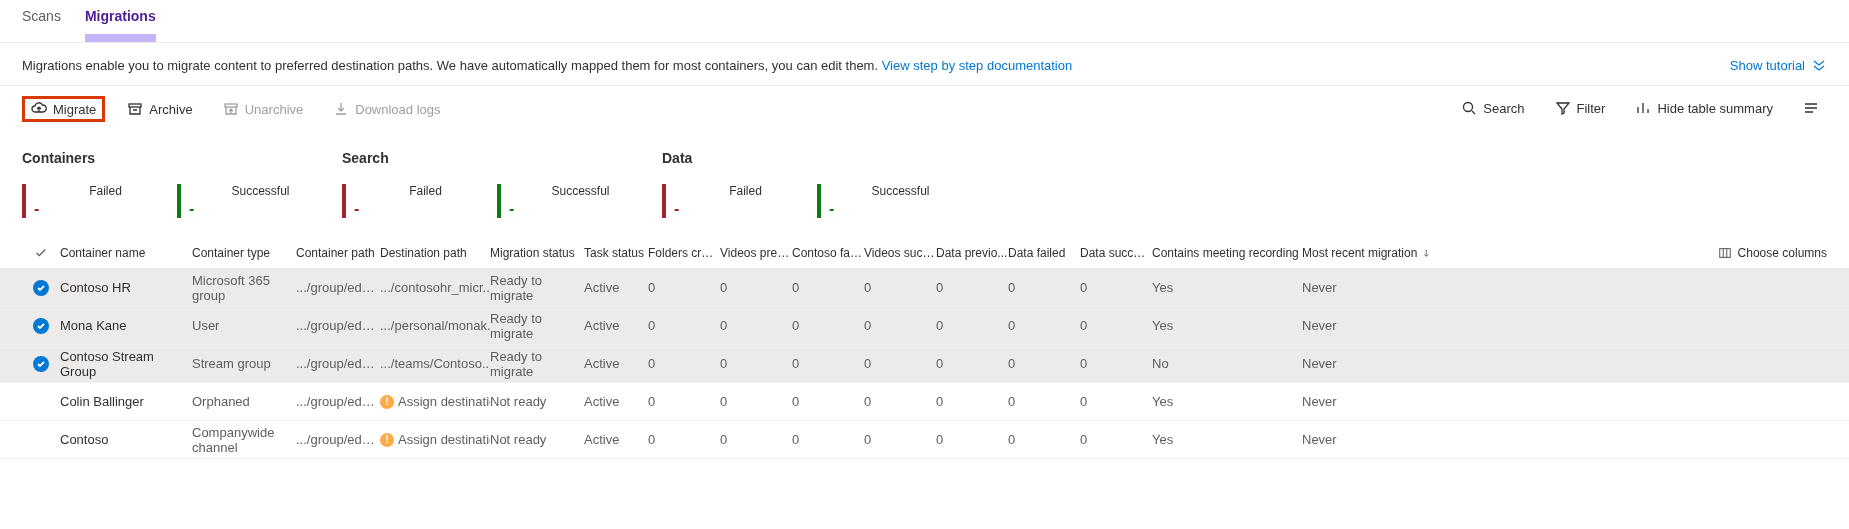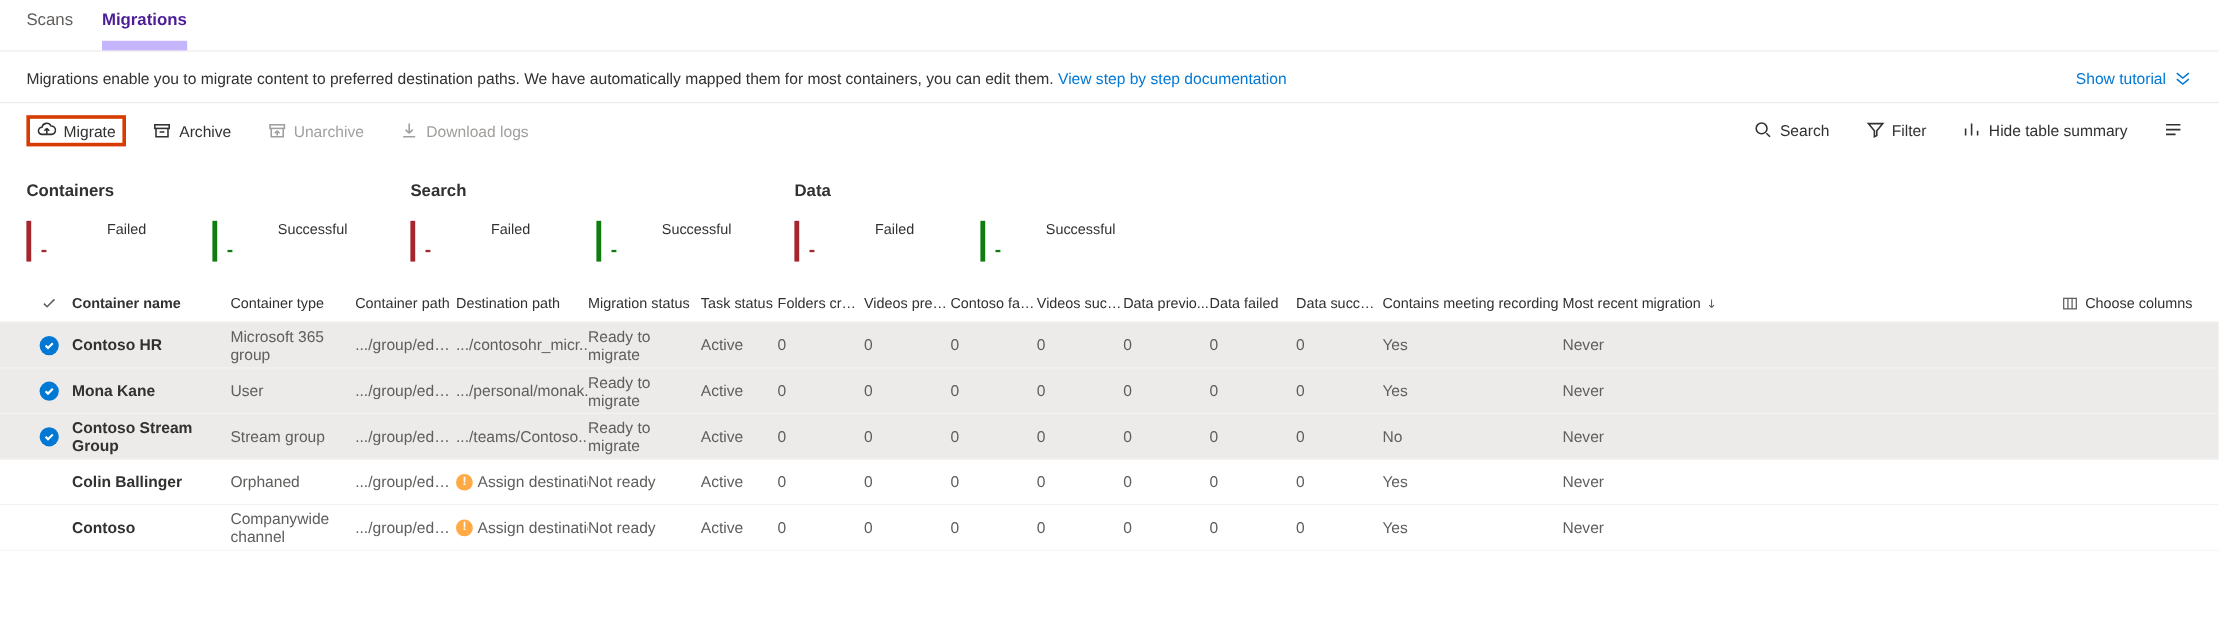--- a/index.html
+++ b/index.html
@@ -27,31 +27,31 @@
 .summary-cell .val { font-size: 16px; font-weight: 600; margin-top: 2px; }
 .summary-cell.red .val { color: #a4262c; }
 .summary-cell.green .val { color: #107c10; }
 .table { width: 100%; }
 .thead, .trow { display: flex; align-items: center; padding: 0 22px; min-height: 36px; }
 .thead { border-bottom: 1px solid #edebe9; font-size: 12px; color: #323130; font-weight: 400; padding-top: 18px; padding-bottom: 8px; }
 .thead .th { white-space: nowrap; overflow: hidden; text-overflow: ellipsis; }
 .trow { border-bottom: 1px solid #f3f2f1; font-size: 13px; color: #605e5c; min-height: 38px; }
 .trow.selected { background: #edebe9; }
 .c-chk { width: 38px; flex: 0 0 38px; display: flex; justify-content: center; }
-.c-name { width: 132px; flex: 0 0 132px; font-weight: 700; color: #323130; }
+.c-name { width: 132px; flex: 0 0 132px; font-weight: 400; color: #323130; }
 .c-type { width: 104px; flex: 0 0 104px; }
 .c-path { width: 84px; flex: 0 0 84px; white-space: nowrap; overflow: hidden; text-overflow: ellipsis; }
 .c-dest { width: 110px; flex: 0 0 110px; white-space: nowrap; overflow: hidden; text-overflow: ellipsis; display: flex; align-items: center; gap: 4px; }
 .c-mig { width: 94px; flex: 0 0 94px; }
 .c-task { width: 64px; flex: 0 0 64px; }
 .c-num { width: 72px; flex: 0 0 72px; }
 .c-rec { width: 150px; flex: 0 0 150px; }
 .c-recent { width: 130px; flex: 0 0 130px; display: flex; align-items: center; gap: 4px; }
 .c-choose { flex: 1; text-align: right; display: flex; justify-content: flex-end; align-items: center; gap: 6px; }
-.thead .c-name { font-weight: 700; }
+.thead .c-name { font-weight: 400; }
 .sel-dot { width: 16px; height: 16px; border-radius: 50%; background: #0078d4; display: flex; align-items: center; justify-content: center; }
 .sel-dot svg { width: 10px; height: 10px; }
 .warn-dot { width: 14px; height: 14px; border-radius: 50%; background: #ffaa44; display: inline-flex; align-items: center; justify-content: center; color: #fff; font-size: 10px; font-weight: 700; flex-shrink: 0; }
 .th-check { width: 14px; height: 14px; }
 svg.icon { width: 16px; height: 16px; stroke: currentColor; fill: none; stroke-width: 1.3; }
 .icon-sm { width: 14px; height: 14px; }
 </style>
 </head>
 <body>
 

